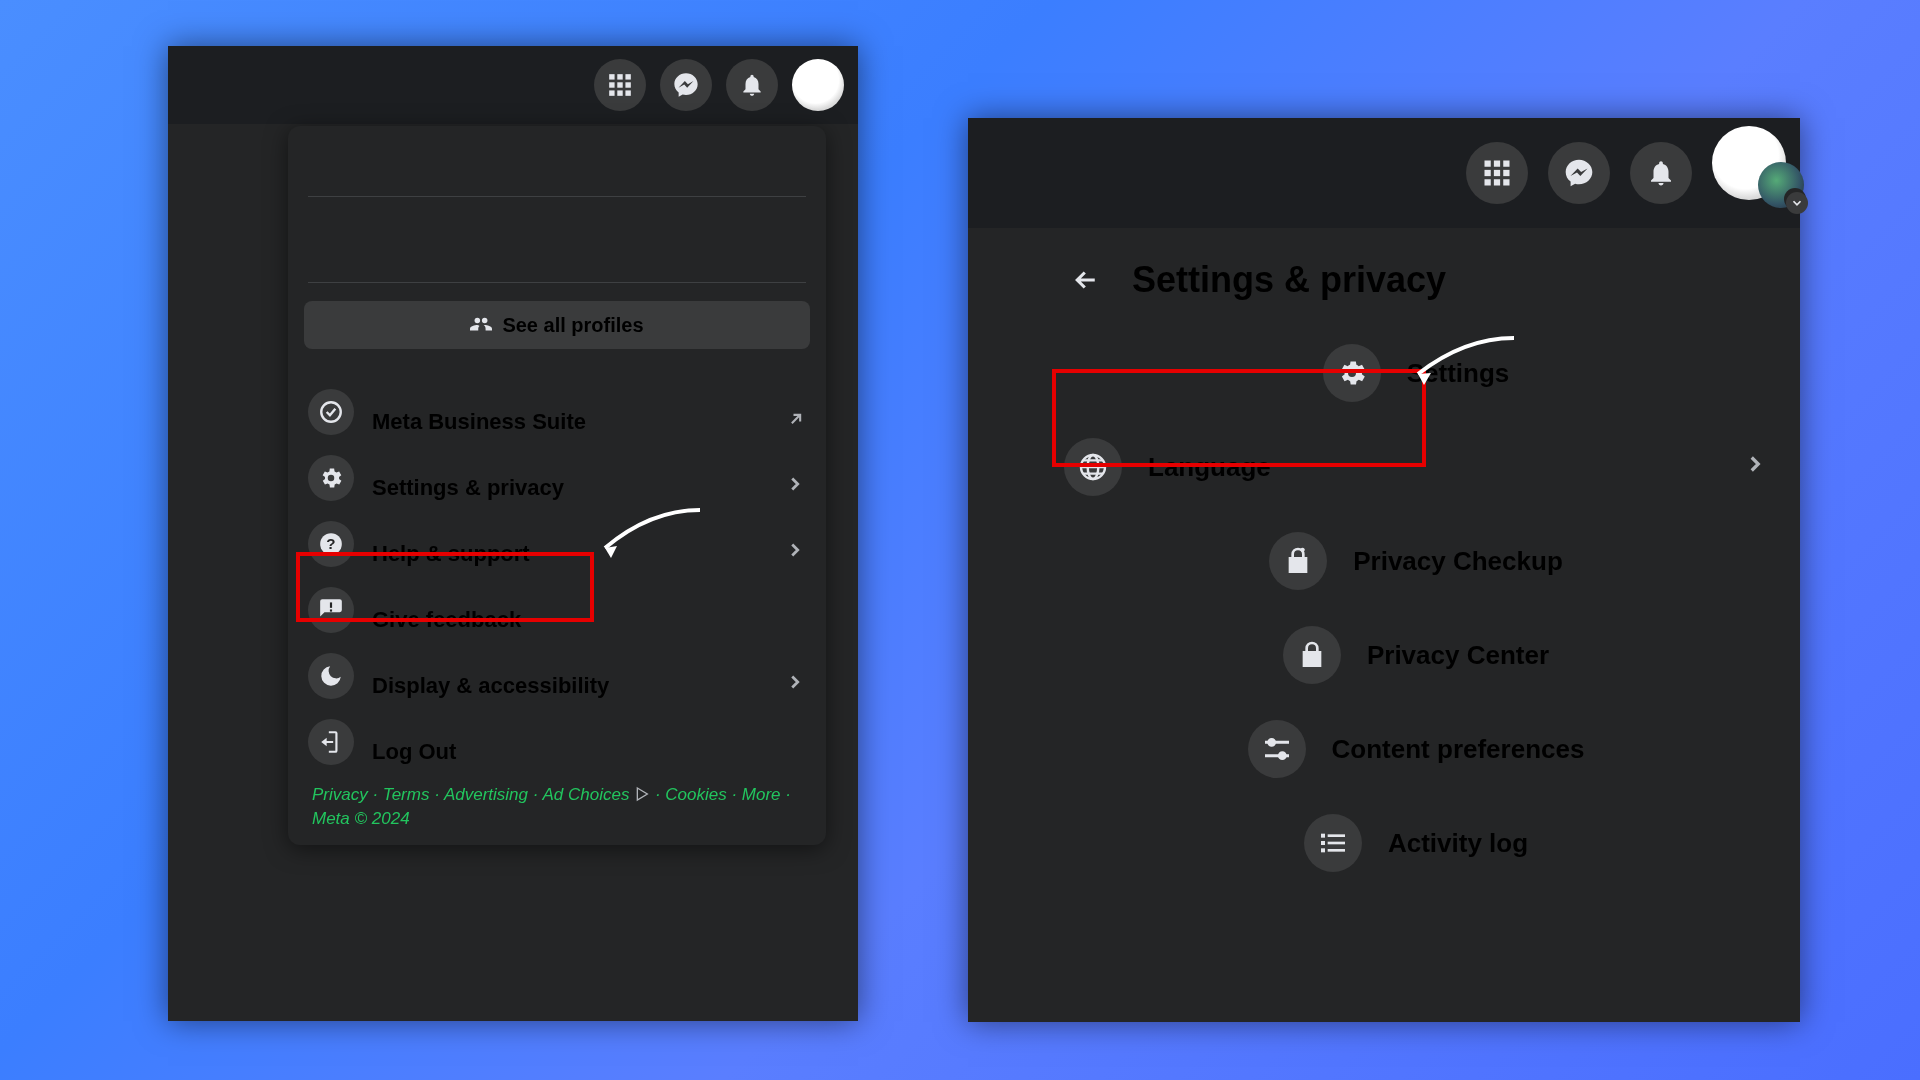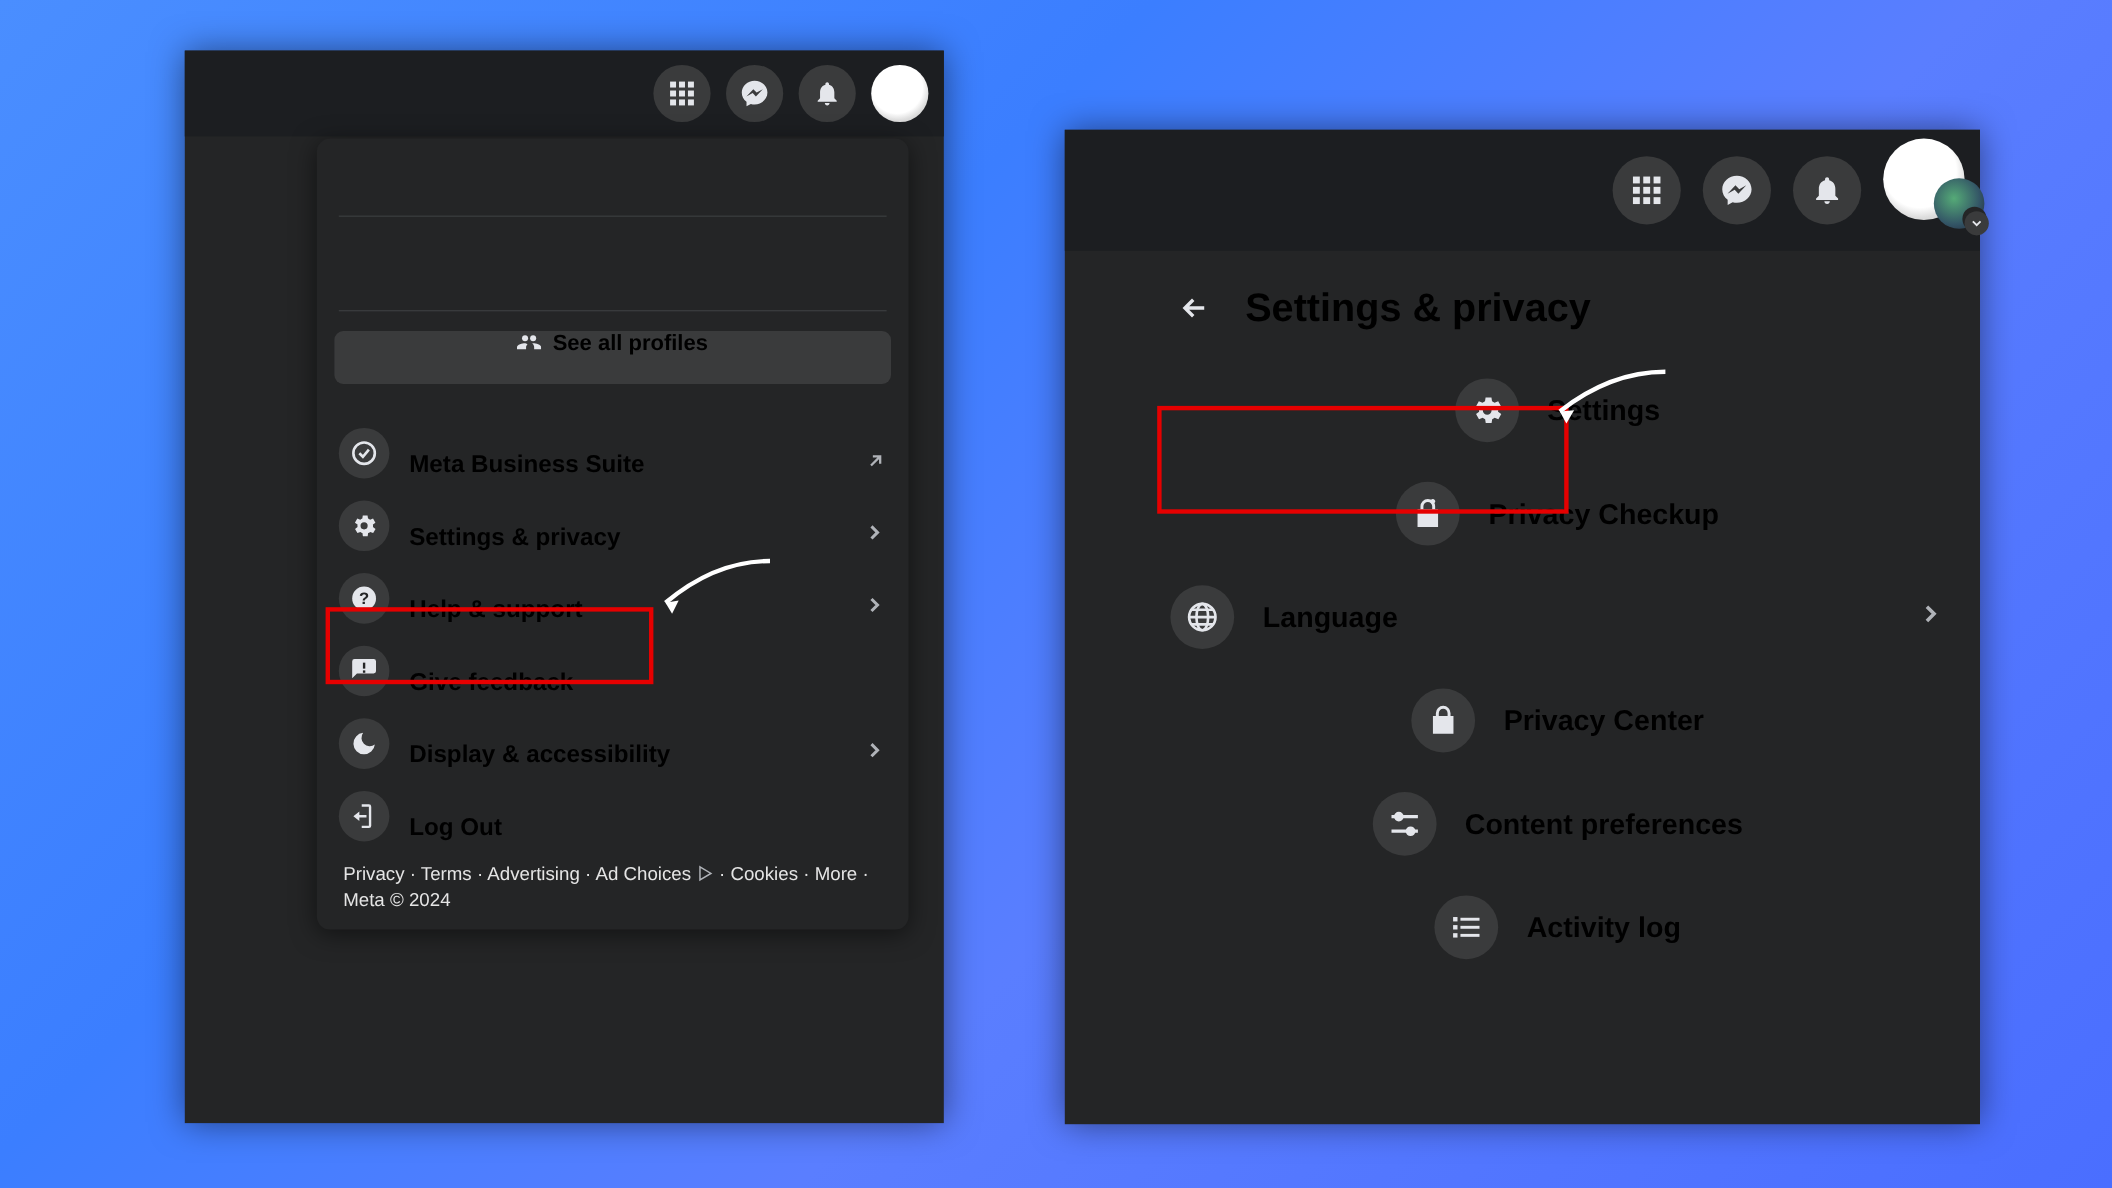--- a/index.html
+++ b/index.html
@@ -70,21 +70,21 @@
     box-shadow: 0 4px 22px rgba(0,0,0,.5);
   }
 
   .hr { height:1px; background:#3e4042; margin: 0 20px; }
 
   .see-all {
     margin: 18px 16px 20px;
     background: #3a3b3c;
     border-radius: 8px;
     height: 48px;
-    display:flex; align-items:flex-start; justify-content:center;
+    display:flex; align-items:center; justify-content:center;
     gap:10px; cursor:pointer; font-weight:600; font-size:20px;
   }
 
   .mi {
     display:flex; align-items:flex-end;
     gap: 18px;
     padding: 10px 20px;
     cursor:pointer;
     font-size: 22px;
     font-weight: 600;
@@ -94,22 +94,23 @@
     width: 46px; height:46px; border-radius:50%;
     background:#3a3b3c; display:flex; align-items:center; justify-content:center;
     flex: 0 0 46px;
   }
   .mi .chev { margin-left:auto; color:#b0b3b8; }
   .mi .ext  { margin-left:auto; color:#b0b3b8; }
 
   .footer {
     padding: 8px 24px 14px;
     font-size: 17px;
-    color: #e5e5e5;
+    color: #22c55e;
     line-height: 1.4;
+    font-style: italic;
   }
   .footer span { cursor:pointer; }
 
   .redbox {
     position:absolute;
     border: 4px solid #e60000;
     pointer-events:none;
   }
 
   .arrow {
@@ -351,42 +352,42 @@
     <div class="icn">
       <svg width="32" height="32" viewBox="0 0 24 24" fill="#e4e6eb">
           <path d="M19.4 13l.1-1-.1-1 2.1-1.6-2-3.5-2.5 1a7 7 0 00-1.7-1l-.4-2.6h-4l-.4 2.6a7 7 0 00-1.7 1l-2.5-1-2 3.5L6.5 11l-.1 1 .1 1-2.1 1.6 2 3.5 2.5-1c.5.4 1.1.7 1.7 1l.4 2.6h4l.4-2.6c.6-.3 1.2-.6 1.7-1l2.5 1 2-3.5L19.4 13zM12 15a3 3 0 110-6 3 3 0 010 6z"></path>
         </svg>
     </div>
     <span>Settings</span>
   </div>
 
   <div class="mi2">
     <div class="icn">
-      <svg width="32" height="32" viewBox="0 0 24 24" fill="#e4e6eb">
-          <path d="M17 9V7a5 5 0 10-10 0v2H5v12h14V9h-2zM9 7a3 3 0 116 0v2H9V7z"></path>
-          <path d="M16 4.5c.6 0 1.2.3 1.6.8.3.4.4 1 .1 1.6-.4.9-1.7 1.8-1.7 1.8s-1.3-.9-1.7-1.8c-.3-.6-.2-1.2.1-1.6.4-.5 1-.8 1.6-.8z" fill="#e4e6eb" transform="translate(1 -2) scale(.9)"></path>
-        </svg>
-    </div>
-    <span>Privacy Checkup</span>
-  </div>
-
-  <div class="mi2">
-    <div class="icn">
       <svg width="32" height="32" viewBox="0 0 24 24" fill="none" stroke="#e4e6eb" stroke-width="1.8">
           <circle cx="12" cy="12" r="9"></circle>
           <ellipse cx="12" cy="12" rx="4" ry="9"></ellipse>
           <path d="M3 12h18M4.5 7h15M4.5 17h15"></path>
         </svg>
     </div>
     <span>Language</span>
     <span class="chev">
       <svg width="26" height="26" viewBox="0 0 24 24" fill="none" stroke="#b0b3b8" stroke-width="3">
           <path d="M9 6l6 6-6 6"></path>
         </svg>
     </span>
+  </div>
+
+  <div class="mi2">
+    <div class="icn">
+      <svg width="32" height="32" viewBox="0 0 24 24" fill="#e4e6eb">
+          <path d="M17 9V7a5 5 0 10-10 0v2H5v12h14V9h-2zM9 7a3 3 0 116 0v2H9V7z"></path>
+          <path d="M16 4.5c.6 0 1.2.3 1.6.8.3.4.4 1 .1 1.6-.4.9-1.7 1.8-1.7 1.8s-1.3-.9-1.7-1.8c-.3-.6-.2-1.2.1-1.6.4-.5 1-.8 1.6-.8z" fill="#e4e6eb" transform="translate(1 -2) scale(.9)"></path>
+        </svg>
+    </div>
+    <span>Privacy Checkup</span>
   </div>
 
   <div class="mi2">
     <div class="icn">
       <svg width="32" height="32" viewBox="0 0 24 24" fill="#e4e6eb">
           <path d="M17 9V7a5 5 0 10-10 0v2H5v12h14V9h-2zM9 7a3 3 0 116 0v2H9V7z"></path>
         </svg>
     </div>
     <span>Privacy Center</span>
   </div>

